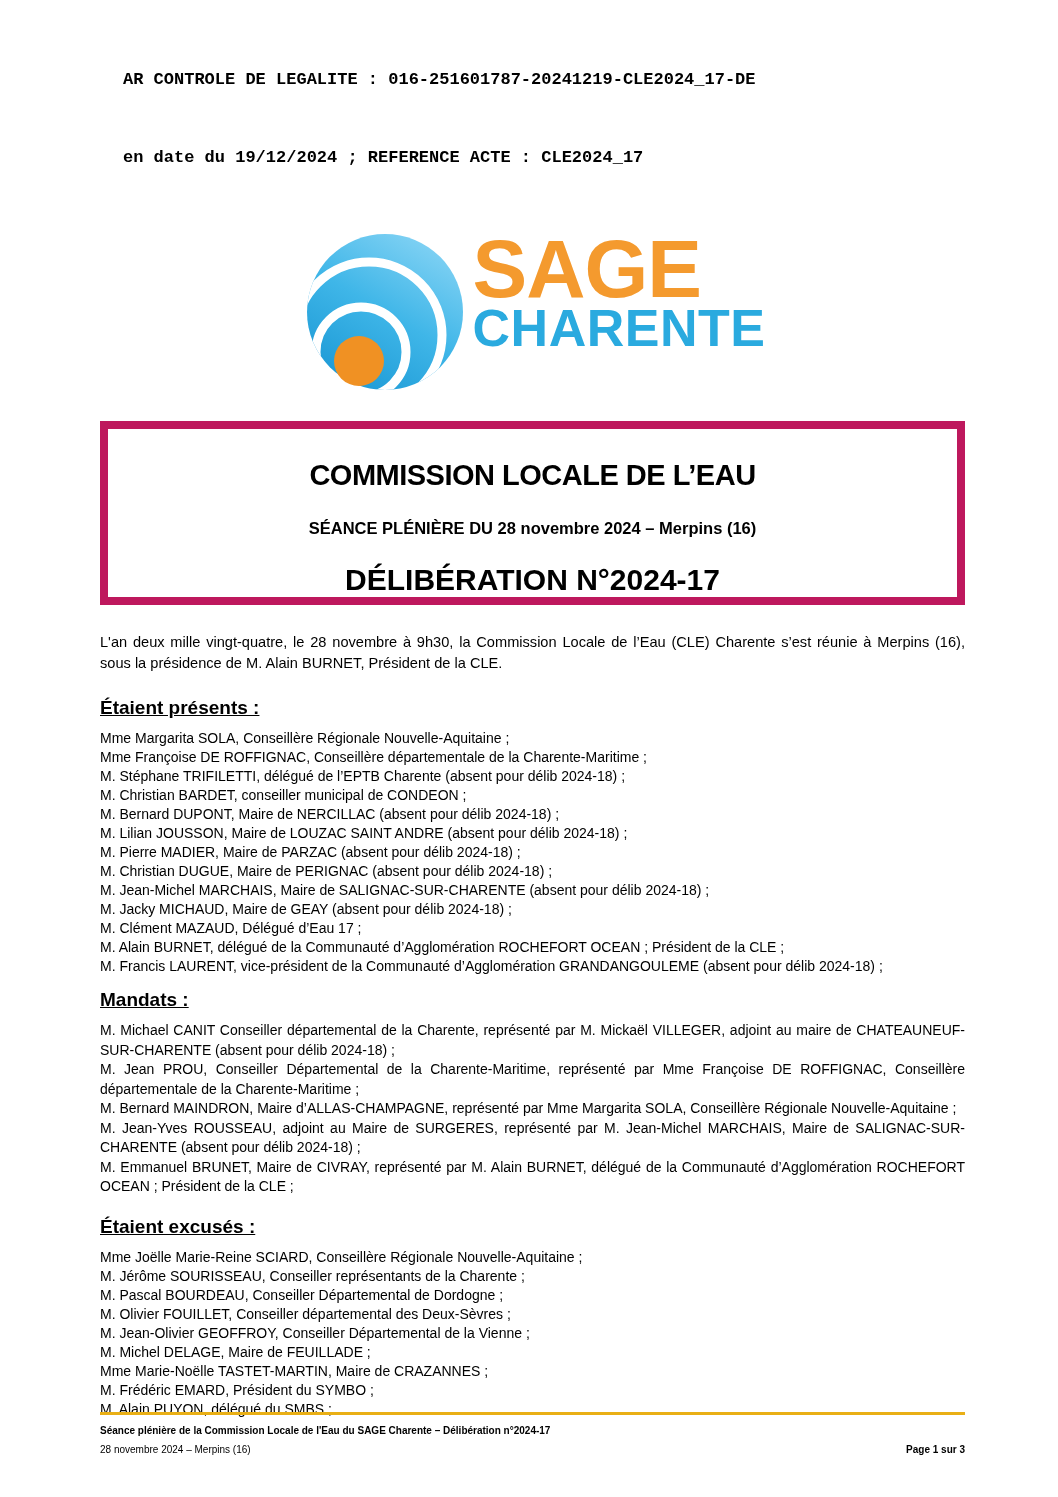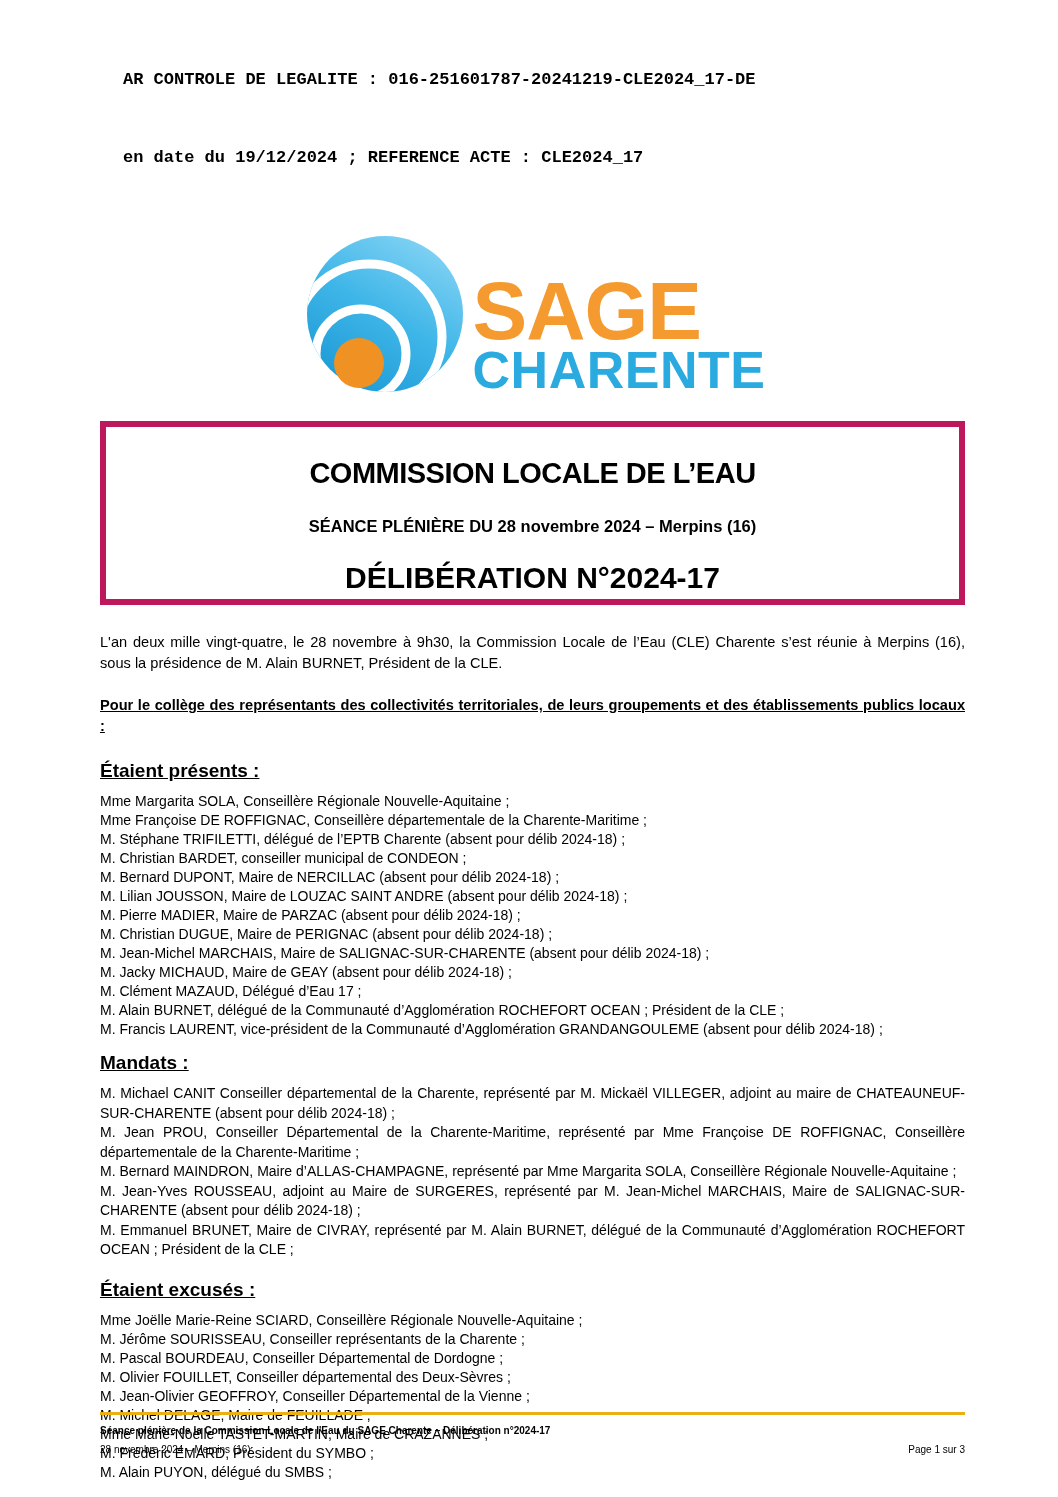--- a/index.html
+++ b/index.html
@@ -23,21 +23,21 @@
     line-height: 26px;
     white-space: pre;
     letter-spacing: 0;
   }
   
   .logo-row {
     margin-top: 10px;
     height: 160px;
     display: flex;
     justify-content: center;
-    align-items: flex-end;
+    align-items: flex-start;
     margin-left: 8px;
   }
   .logo-text { margin-left: 4px; }
   .logo-sage {
     font-size: 82px;
     font-weight: 700;
     line-height: 72px;
     letter-spacing: -1px;
     color: #F49A2E;
   }
@@ -45,21 +45,21 @@
     font-size: 52px;
     font-weight: 700;
     line-height: 46px;
     letter-spacing: 0.5px;
     color: #2AAADF;
   }
   
   .title-box {
     margin: 28px 93px 4px 100px;
     height: 184px;
-    border: 6px solid #be185d;
+    border: 8px solid #be185d;
     text-align: center;
     padding-top: 30px;
   }
   .title-main  { font-size: 29px;   font-weight: 700; letter-spacing: -0.5px; }
   .title-session { font-size: 16.5px; font-weight: 700; margin-top: 27px; }
   .title-delib { font-size: 30px;   font-weight: 700; margin-top: 25px; }
   
   .content { margin: 0 93px 0 100px; }
   .intro {
     margin-top: 27px;
@@ -94,21 +94,21 @@
     left: 100px;
     right: 93px;
     top: 1412px;
     font-size: 10px;
     line-height: 17px;
   }
   .footer-rule { border-top: 3px solid #E9AF15; }
   .footer-title { margin-top: 7px; font-weight: 700; }
   .footer-row { margin-top: 2px; display: flex; justify-content: space-between; }
   .footer-date { font-weight: 400; }
-  .footer-page { font-weight: 400; }
+  .footer-page { font-weight: 700; }
 </style>
 </head>
 <body>
 
 <div class="page">
 
   <div class="ar-header">
     <div>AR CONTROLE DE LEGALITE : 016-251601787-20241219-CLE2024_17-DE</div>
     <div>en date du 19/12/2024 ; REFERENCE ACTE : CLE2024_17</div>
   </div>
@@ -140,21 +140,20 @@
 
   <div class="title-box">
     <div class="title-main">COMMISSION LOCALE DE L’EAU</div>
     <div class="title-session">SÉANCE PLÉNIÈRE DU 28 novembre 2024 – Merpins (16)</div>
     <div class="title-delib">DÉLIBÉRATION N°2024-17</div>
   </div>
 
   <div class="content">
     <p class="intro">L'an deux mille vingt-quatre, le 28 novembre à 9h30, la Commission Locale de l’Eau (CLE) Charente s’est réunie à Merpins (16), sous la présidence de M. Alain BURNET, Président de la CLE.</p>
 
-    <p class="college">Pour le collège des représentants des collectivités territoriales, de leurs groupements et des établissements publics locaux :</p>
 
     <div class="section-heading h-presents">Étaient présents :</div>
     <div class="list">
 
     <div class="list-item">Mme Margarita SOLA, Conseillère Régionale Nouvelle-Aquitaine ;</div>
         <div class="list-item">Mme Françoise DE ROFFIGNAC, Conseillère départementale de la Charente-Maritime ;</div>
         <div class="list-item">M. Stéphane TRIFILETTI, délégué de l’EPTB Charente (absent pour délib 2024-18) ;</div>
         <div class="list-item">M. Christian BARDET, conseiller municipal de CONDEON ;</div>
         <div class="list-item">M. Bernard DUPONT, Maire de NERCILLAC (absent pour délib 2024-18) ;</div>
         <div class="list-item">M. Lilian JOUSSON, Maire de LOUZAC SAINT ANDRE (absent pour délib 2024-18) ;</div>

